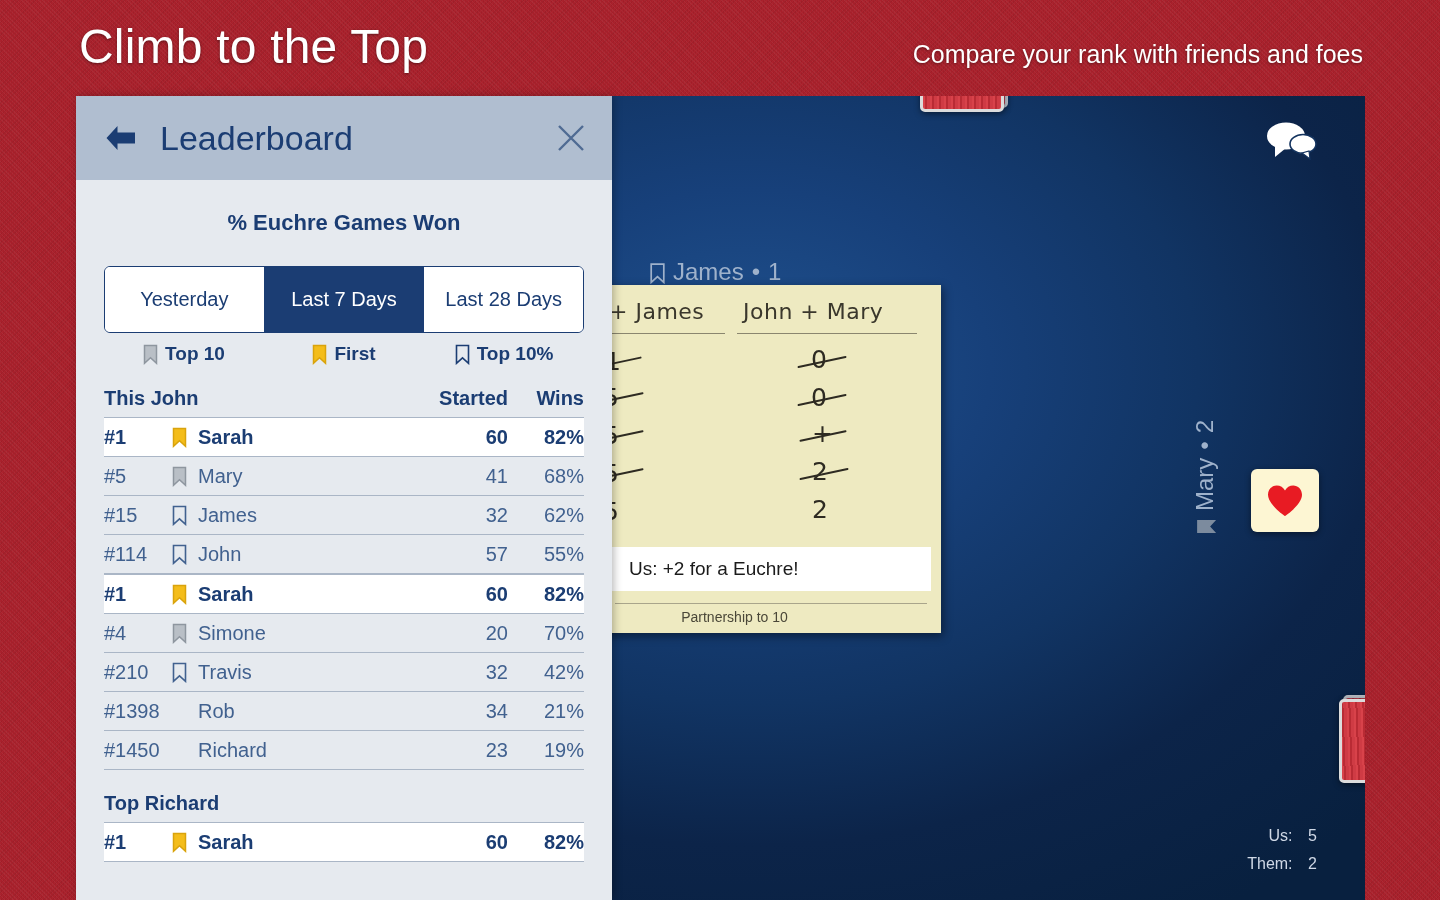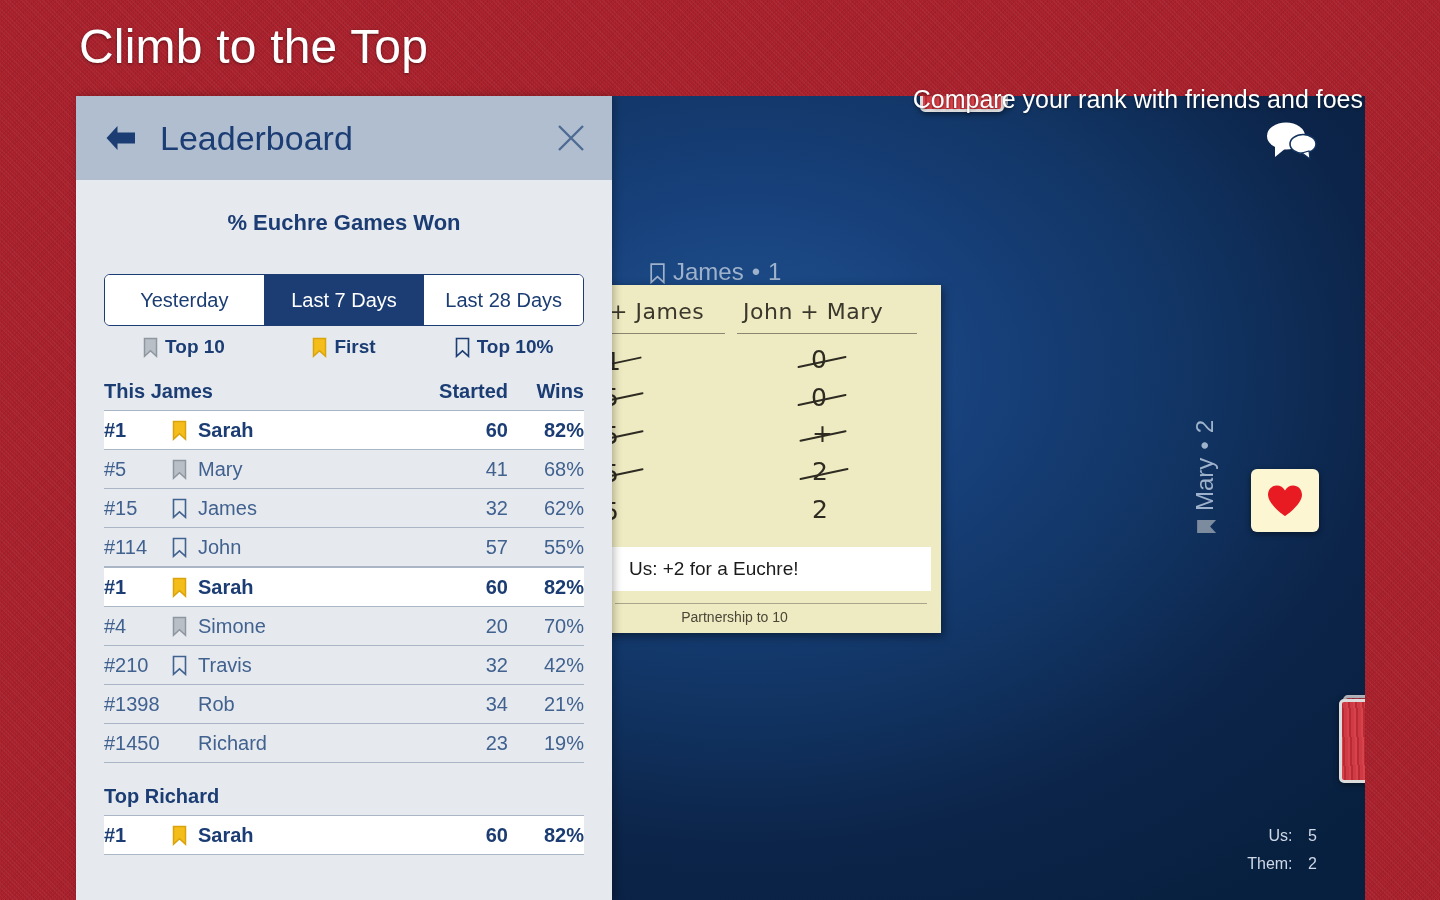--- a/index.html
+++ b/index.html
@@ -26,21 +26,20 @@
   #banner-title {
     position:absolute; left:79px; top:19px;
     font-size:48px; font-weight:300; color:#ffffff;
     letter-spacing:.2px;
     text-shadow:0 1px 3px rgba(0,0,0,.45);
   }
   #banner-sub {
     position:absolute; right:77px; top:40px;
     font-size:25px; font-weight:400; color:#ffffff;
     text-shadow:0 1px 3px rgba(0,0,0,.45);
-    margin-top:45px;
   }
 
   
   #game-table {
     position:absolute; left:612px; top:96px; width:753px; height:804px;
     background:
       radial-gradient(ellipse 115% 80% at 18% 34%, #20528f 0%, #17407a 28%, #113463 52%, #0c2449 74%, #08203f 100%);
     overflow:hidden; z-index:1;
   }
 
@@ -143,21 +142,21 @@
   #close-btn { width:30px; height:30px; cursor:pointer; flex:0 0 auto; }
 
   #panel-body { flex:1 1 auto; overflow:hidden; padding:0 28px;border-radius:26px; }
 
   #metric-title {
     text-align:center; font-size:22px; font-weight:700; color:#1b3d73;
     margin-top:30px;
   }
 
   #segmented {
-    margin-top:38px; height:52px; display:flex;
+    margin-top:30px; height:67px; display:flex;
     border:1px solid #1b3d73; border-radius:6px; overflow:hidden;
     background:#ffffff;
   }
   .seg {
     flex:1 1 0; display:flex; align-items:center; justify-content:center;
     font-size:20px; color:#1b3d73; cursor:pointer; background:#ffffff;
     border-right:1px solid #1b3d73;
   }
   .seg:last-child { border-right:none; }
   .seg.active { background:#1b3d73; color:#ffffff; }
@@ -333,21 +332,21 @@
         <span class="bookmark">
           <svg viewBox="0 0 15 21" width="15" height="21">
             <path d="M1.5 1.5 H13.5 V19.3 L7.5 13.8 L1.5 19.3 Z" fill="none" stroke="#1b3d73" stroke-width="1.6"></path>
           </svg>
         </span>
         <span>Top 10%</span>
       </div>
     </div>
 
     <div class="section-head">
-      <span class="sh-name">This James</span>
+      <span class="sh-name">This John</span>
       <span class="sh-started">Started</span>
       <span class="sh-wins">Wins</span>
     </div>
     <div class="lb-table">
       <div class="lb-row highlight">
         <span class="lb-rank">#1</span>
         <span class="lb-badge">
           <svg viewBox="0 0 15 21" width="15" height="21">
               <path d="M1.5 1.5 H13.5 V19.3 L7.5 13.8 L1.5 19.3 Z" fill="#f4bd1a" stroke="#d9a30c" stroke-width="1.5"></path>
             </svg>

